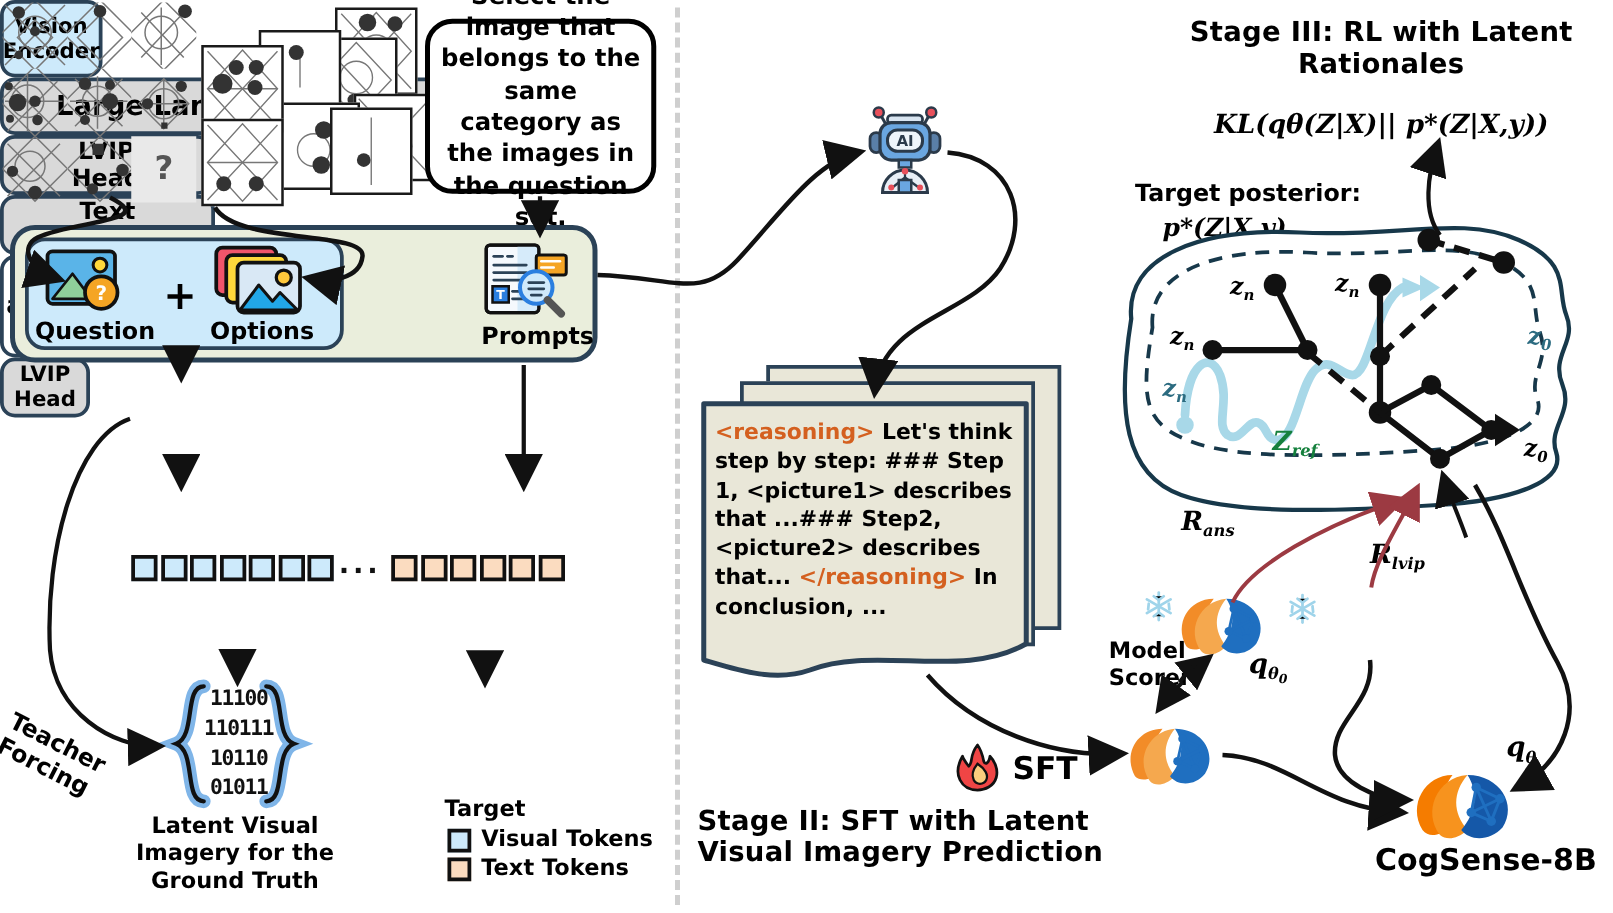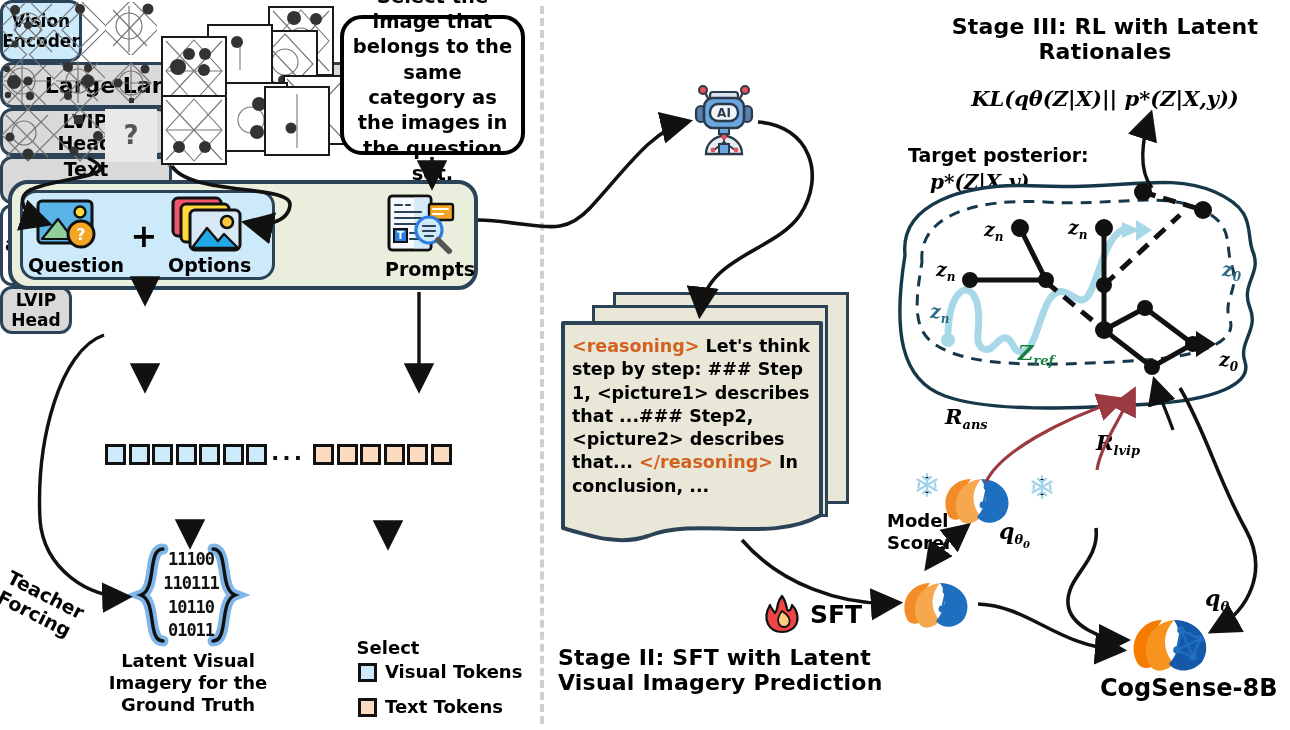--- a/index.html
+++ b/index.html
@@ -371,24 +371,24 @@
 Ground Truth</div>
 
   <div class="abs txt" style="left:14px;top:566px;width:120px;font-size:19px;line-height:1.18;transform:rotate(27deg);transform-origin:left top;">Teacher
 Forcing</div>
 
   <div class="rbox" style="left:332px;top:548px;width:112px;height:82px;background:#fff;font-size:19px;white-space:pre;line-height:1.24;">
     <span>The final
 answer is
 A.</span>
   </div>
-  <div class="abs txt ctr" style="left:332px;top:638px;width:112px;font-size:18px;">Select</div>
+  <div class="abs txt ctr" style="left:332px;top:638px;width:112px;font-size:18px;">Target</div>
 
   <div class="abs" style="left:358px;top:662px;">
-    <div style="display:flex;align-items:center;gap:8px;margin-bottom:15px;">
+    <div style="display:flex;align-items:center;gap:8px;margin-bottom:3px;">
       <span class="lgsw" style="background:#cdeafb;"></span>
       <span class="txt" style="font-size:18px;">Visual Tokens</span>
     </div>
     <div style="display:flex;align-items:center;gap:8px;">
       <span class="lgsw" style="background:#fbdcc0;"></span>
       <span class="txt" style="font-size:18px;">Text Tokens</span>
     </div>
   </div>
 
 

